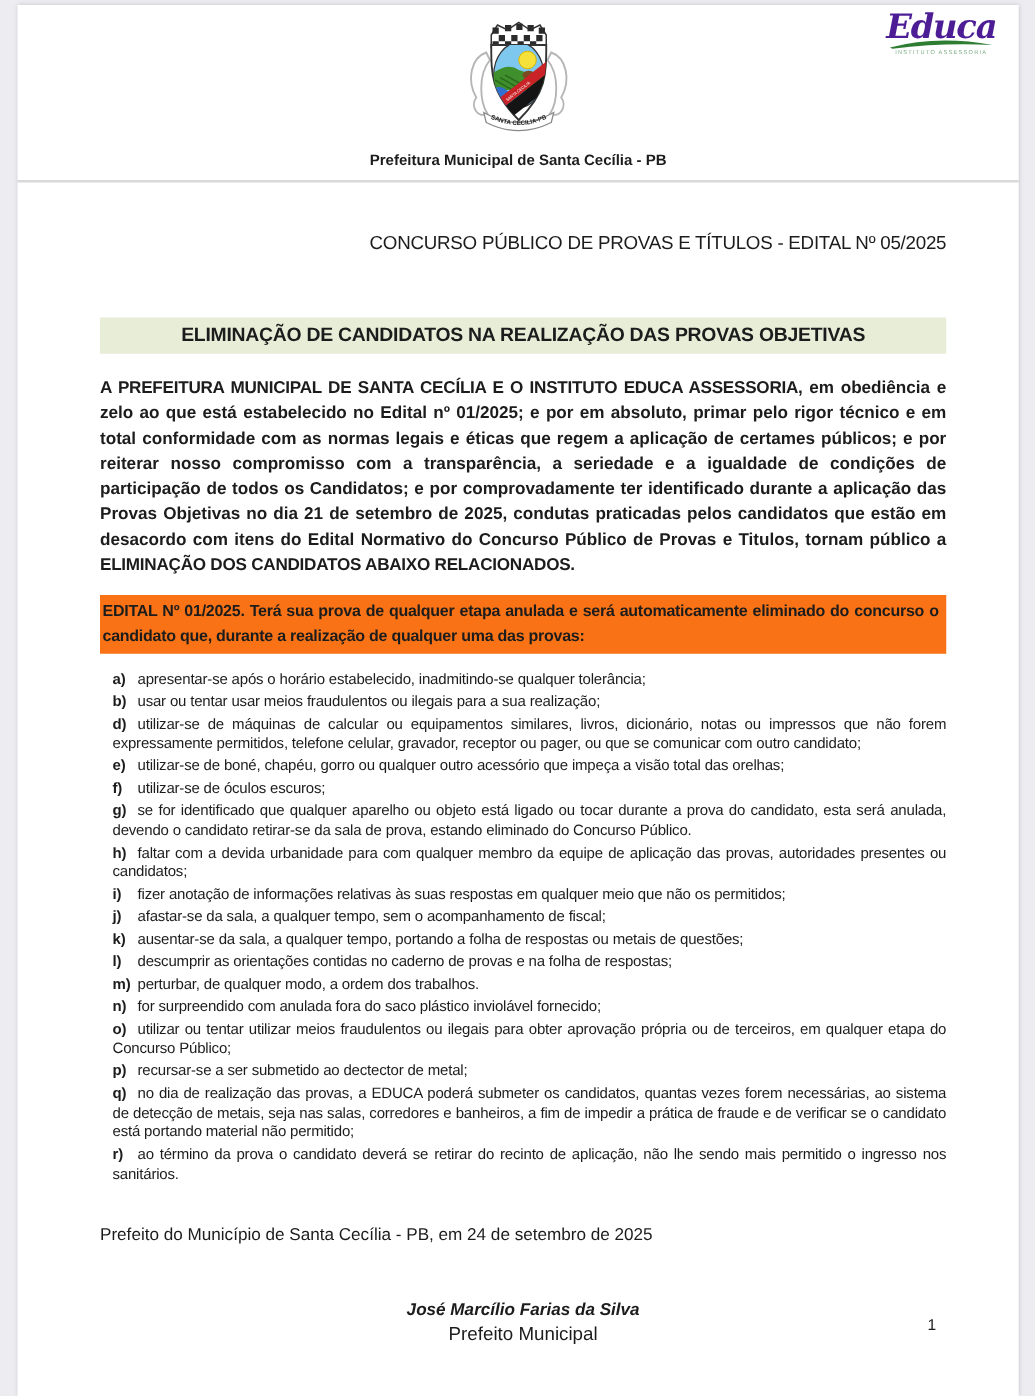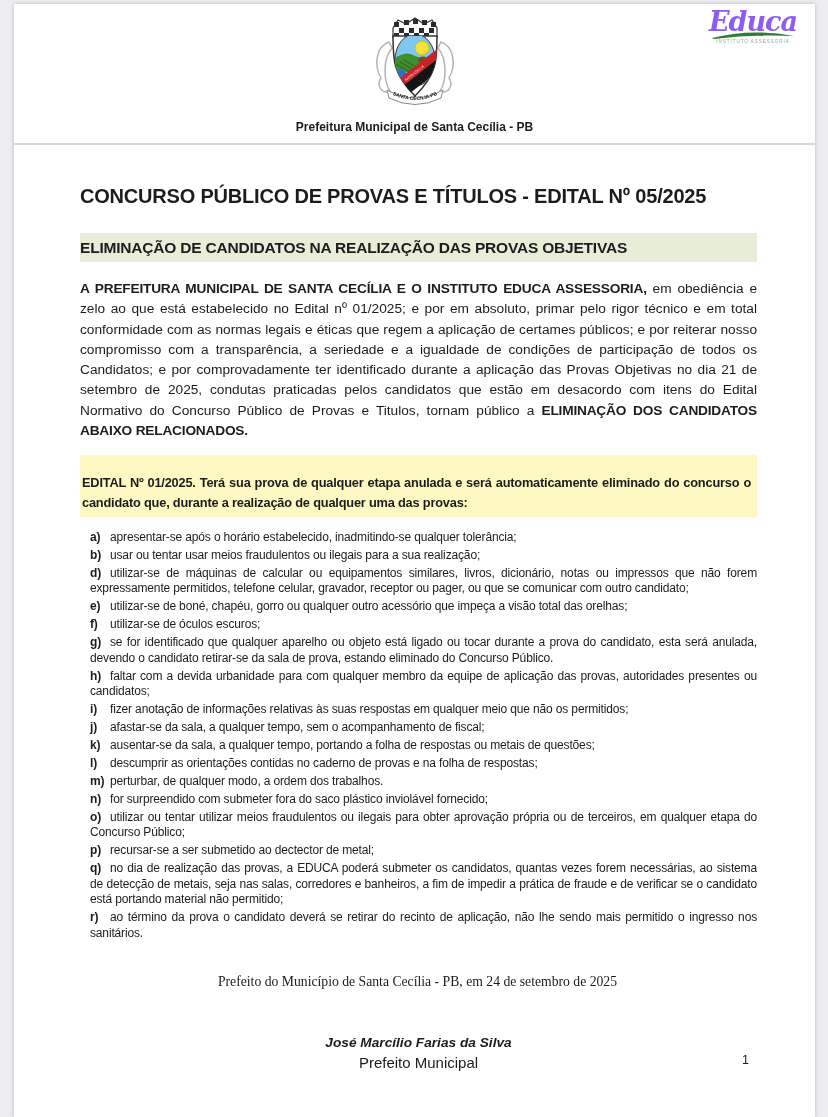--- a/index.html
+++ b/index.html
@@ -22,78 +22,78 @@
   
   .hdr { position: relative; padding-top: 8px; }
   .educa {
     position: absolute; top: 4px; right: 14px;
     width: 96px; text-align: center;
   }
   .educa .wordmark {
     font-family: "DejaVu Serif", serif;
     font-style: italic; font-weight: bold;
     font-size: 27px; line-height: 28px;
-    color: #8b5cf6; letter-spacing: -1px;
+    color: #4c1d95; letter-spacing: -1px;
   }
   .educa .swoosh { display:block; margin: -4px auto 0; }
   .educa .sub {
     font-size: 4.5px; letter-spacing: 1px; color: #7fae86;
     margin-top: -1px;
   }
   .crest-wrap { width: 100px; margin: 0 auto; }
   .org-name {
     text-align: center; font-weight: bold;
     font-size: 12px; margin-top: 4px;
   }
   .hdr-rule { border: none; border-top: 2px solid #d9d9d9; margin: 9px 0 0 0; }
 
   
   .content { padding: 0 58px 0 66px; }
   .doc-title {
-    text-align: left; font-weight: bold;
-    font-size: 20px; letter-spacing: -0.2px;
+    text-align: right; font-weight: normal;
+    font-size: 15px; letter-spacing: -0.2px;
     margin-top: 40px;
   }
   .banner {
-    margin-top: 25px;
+    margin-top: 51px;
     background: #e8edd8;
-    text-align: left; font-weight: bold;
+    text-align: center; font-weight: bold;
     font-size: 15.5px; letter-spacing: -0.2px;
     padding: 6px 0 5px 0;
   }
   .intro {
     margin-top: 17px;
     font-size: 13.7px; line-height: 20.3px;
     text-align: justify;
+    font-weight: bold;
   }
   .intro b { letter-spacing: -0.2px; }
   .edital-note {
     margin-top: 12px;
-    background: #fef9c3;
+    background: #f97316;
     font-weight: bold; font-size: 12.8px; letter-spacing: -0.2px;
     line-height: 20px; text-align: justify;
-    padding: 18px 6px 4px 2px;
+    padding: 3px 6px 4px 2px;
   }
   .rules { margin-top: 9px; padding: 0 0 0 10px; }
   .rule-item {
     font-size: 12px; line-height: 15.4px;
     letter-spacing: -0.15px;
     text-align: justify;
     margin: 0 0 2.6px 0;
   }
   .rule-item .letter {
     font-weight: bold;
     display: inline-block; min-width: 20px;
   }
   .closing {
     margin-top: 33px;
     font-size: 13.7px;
-    text-align: center;
+    text-align: left;
     padding-right: 2px;
-    font-family: Liberation Serif, serif;
   }
   .signature { margin-top: 45px; text-align: center; }
   .sig-name { font-weight: bold; font-style: italic; font-size: 13.7px; }
   .sig-role { font-size: 15px; margin-top: 4px; }
   .page-num {
     position: absolute; right: 66px; top: 1049px;
     font-size: 12.5px;
   }
 </style>
 </head>
@@ -183,21 +183,21 @@
       <p class="rule-item"><span class="letter">d)</span><span>utilizar-se de máquinas de calcular ou equipamentos similares, livros, dicionário, notas ou impressos que não forem expressamente permitidos, telefone celular, gravador, receptor ou pager, ou que se comunicar com outro candidato;</span></p>
       <p class="rule-item"><span class="letter">e)</span><span>utilizar-se de boné, chapéu, gorro ou qualquer outro acessório que impeça a visão total das orelhas;</span></p>
       <p class="rule-item"><span class="letter">f)</span><span>utilizar-se de óculos escuros;</span></p>
       <p class="rule-item"><span class="letter">g)</span><span>se for identificado que qualquer aparelho ou objeto está ligado ou tocar durante a prova do candidato, esta será anulada, devendo o candidato retirar-se da sala de prova, estando eliminado do Concurso Público.</span></p>
       <p class="rule-item"><span class="letter">h)</span><span>faltar com a devida urbanidade para com qualquer membro da equipe de aplicação das provas, autoridades presentes ou candidatos;</span></p>
       <p class="rule-item"><span class="letter">i)</span><span>fizer anotação de informações relativas às suas respostas em qualquer meio que não os permitidos;</span></p>
       <p class="rule-item"><span class="letter">j)</span><span>afastar-se da sala, a qualquer tempo, sem o acompanhamento de fiscal;</span></p>
       <p class="rule-item"><span class="letter">k)</span><span>ausentar-se da sala, a qualquer tempo, portando a folha de respostas ou metais de questões;</span></p>
       <p class="rule-item"><span class="letter">l)</span><span>descumprir as orientações contidas no caderno de provas e na folha de respostas;</span></p>
       <p class="rule-item"><span class="letter">m)</span><span>perturbar, de qualquer modo, a ordem dos trabalhos.</span></p>
-      <p class="rule-item"><span class="letter">n)</span><span>for surpreendido com submeter fora do saco plástico inviolável fornecido;</span></p>
+      <p class="rule-item"><span class="letter">n)</span><span>for surpreendido com anulada fora do saco plástico inviolável fornecido;</span></p>
       <p class="rule-item"><span class="letter">o)</span><span>utilizar ou tentar utilizar meios fraudulentos ou ilegais para obter aprovação própria ou de terceiros, em qualquer etapa do Concurso Público;</span></p>
       <p class="rule-item"><span class="letter">p)</span><span>recursar-se a ser submetido ao dectector de metal;</span></p>
       <p class="rule-item"><span class="letter">q)</span><span>no dia de realização das provas, a EDUCA poderá submeter os candidatos, quantas vezes forem necessárias, ao sistema de detecção de metais, seja nas salas, corredores e banheiros, a fim de impedir a prática de fraude e de verificar se o candidato está portando material não permitido;</span></p>
       <p class="rule-item"><span class="letter">r)</span><span>ao término da prova o candidato deverá se retirar do recinto de aplicação, não lhe sendo mais permitido o ingresso nos sanitários.</span></p>
     </div>
 
     <div class="closing">Prefeito do Município de Santa Cecília - PB, em  24 de setembro de 2025</div>
 
     <div class="signature">
       <div class="sig-name">José Marcílio Farias da Silva</div>

